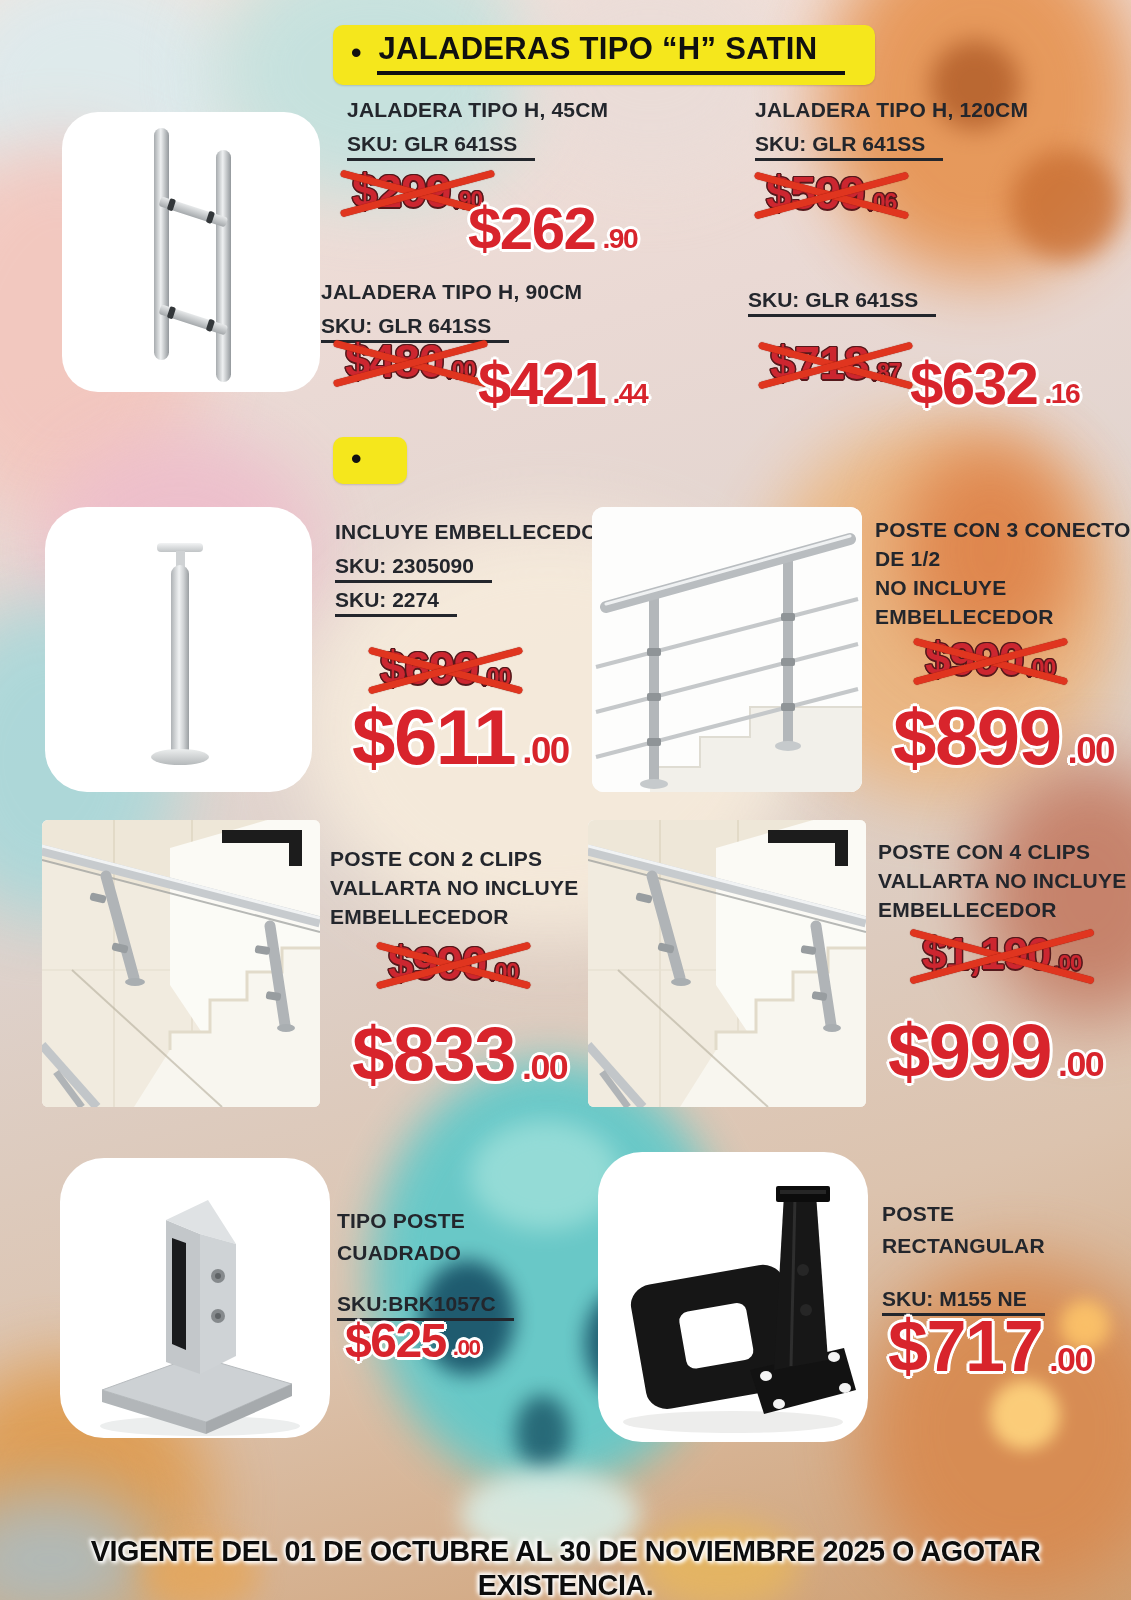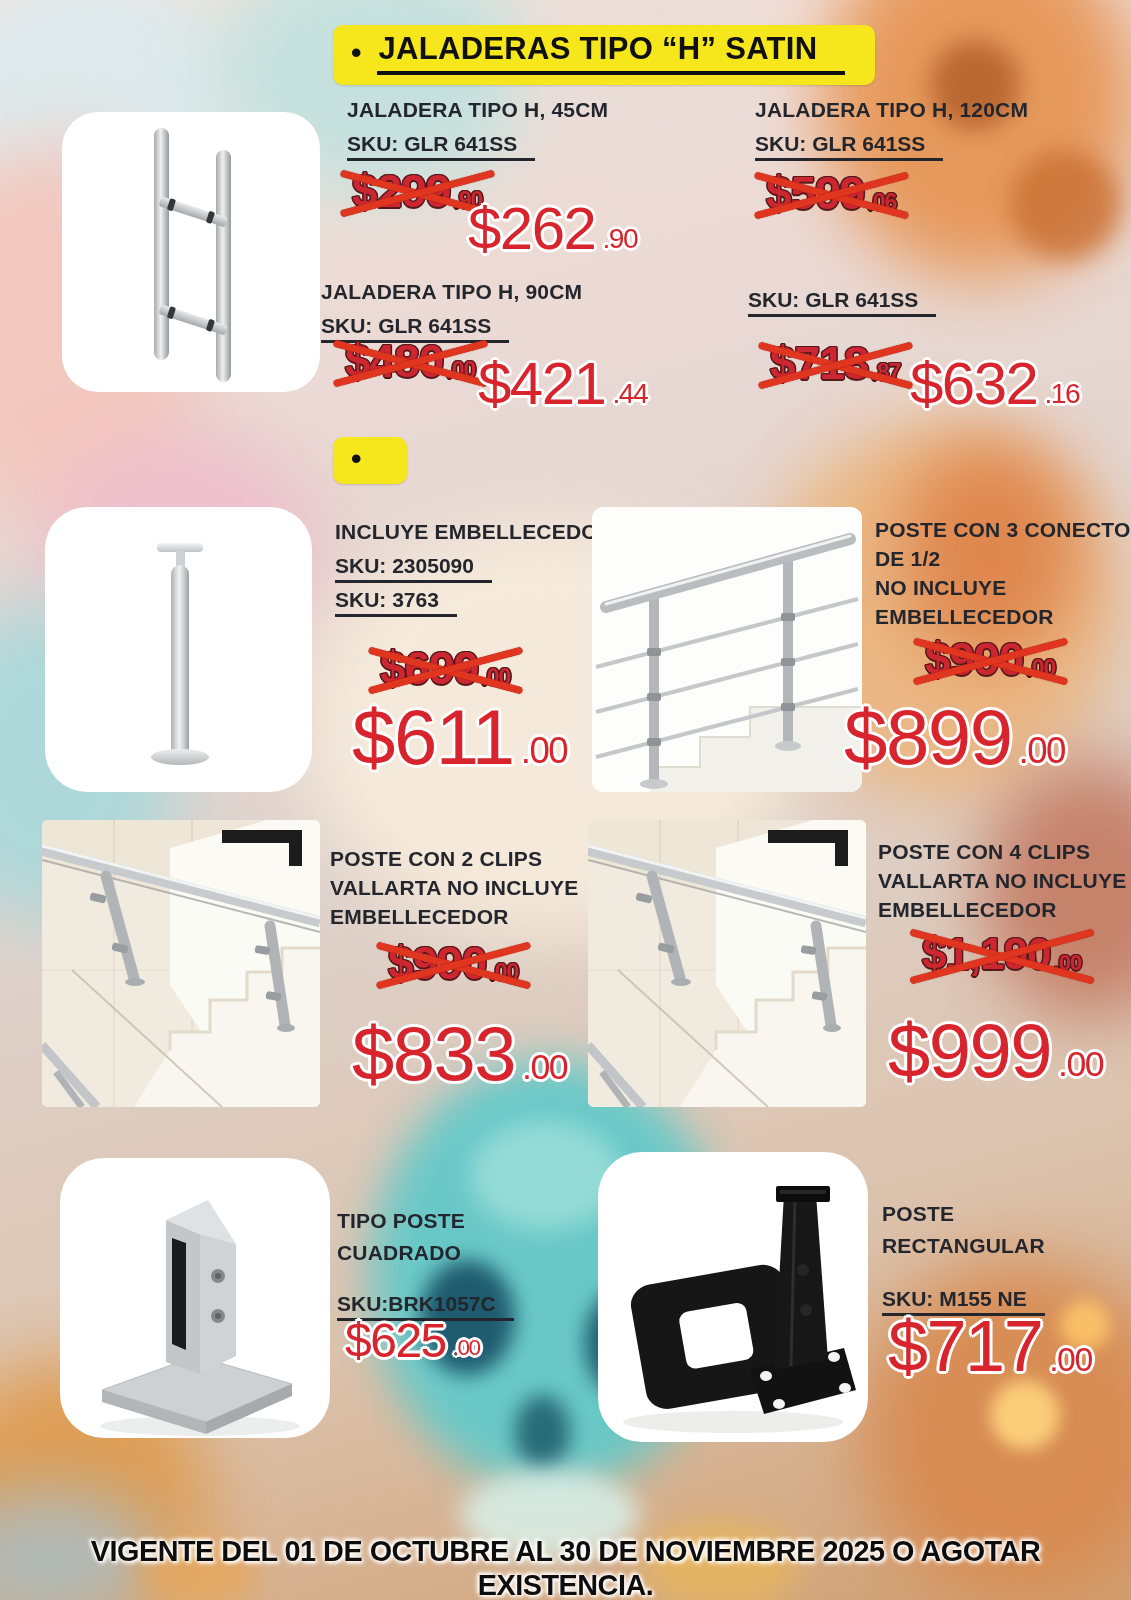--- a/index.html
+++ b/index.html
@@ -26,21 +26,21 @@
              color:#CC2630;letter-spacing:-1px;
              text-shadow:1.5px 0 0 #55191c,-1.5px 0 0 #55191c,0 1.5px 0 #55191c,0 -1.5px 0 #55191c,
                          1px 1px 0 #55191c,-1px 1px 0 #55191c,1px -1px 0 #55191c,-1px -1px 0 #55191c;}
   .old-price .pm{font-size:1em;}
   .old-price .pc{font-size:.5em;padding-bottom:2px;margin-left:3px;}
   .xmark{position:absolute;left:-10px;right:-10px;top:-4px;bottom:-4px;}
   .xmark::before,.xmark::after{content:"";position:absolute;left:-3%;width:106%;top:48%;height:7px;
              border-radius:4px;background:#E0351F;box-shadow:0 0 1px #8c1407;}
   .xmark::before{transform:rotate(15deg);}
   .xmark::after{transform:rotate(-15deg);}
-  .new-price{position:absolute;display:flex;align-items:flex-end;font-weight:400;line-height:.95;
+  .new-price{position:absolute;display:flex;align-items:flex-end;font-weight:700;line-height:.95;
              color:#D8242C;letter-spacing:-1.5px;
              text-shadow:3px 0 0 #fff,-3px 0 0 #fff,0 3px 0 #fff,0 -3px 0 #fff,
                          2px 2px 0 #fff,-2px 2px 0 #fff,2px -2px 0 #fff,-2px -2px 0 #fff;}
   .new-price .pc{font-size:.47em;padding-bottom:5px;margin-left:7px;}
   
   .card{position:absolute;background:#fff;overflow:hidden;}
   .card svg{display:block;}
   
   .tube{position:absolute;width:15px;border-radius:8px;
         background:linear-gradient(90deg,#a7abae 0%,#eef0f1 45%,#cdd0d2 65%,#93989c 100%);}
@@ -171,21 +171,21 @@
       <div class="p90-saddle" style="left:112px;top:36px"></div>
       <div class="p90-stem" style="left:131px;top:44px"></div>
       <div class="p90-tube" style="left:126px;top:58px"></div>
       <div class="p90-flange" style="left:106px;top:242px"></div>
     </div>
   </div>
 
   <div class="pblock" style="left:335px;top:518px">
     <div class="pname">INCLUYE EMBELLECEDOR</div>
     <div class="sku">SKU: 2305090</div>
-    <div class="sku" style="margin-top:5px">SKU: 3763</div>
+    <div class="sku" style="margin-top:5px">SKU: 2274</div>
   </div>
   <div class="old-price" style="left:380px;top:645px;font-size:46px">
     <span class="pm">$699</span>
       <span class="pc">.00</span>
     <span class="xmark"></span>
   </div>
   <div class="new-price" style="left:352px;top:700px;font-size:78px">
     <span class="pm">$611</span>
       <span class="pc">.00</span>
   </div>
@@ -219,21 +219,21 @@
     <div class="pname">POSTE CON 3 CONECTOR</div>
     <div class="pname">DE 1/2</div>
     <div class="pname">NO INCLUYE</div>
     <div class="pname">EMBELLECEDOR</div>
   </div>
   <div class="old-price" style="left:925px;top:636px;font-size:46px">
     <span class="pm">$990</span>
       <span class="pc">.00</span>
     <span class="xmark"></span>
   </div>
-  <div class="new-price" style="left:844px;top:700px;font-size:78px">
+  <div class="new-price" style="left:893px;top:700px;font-size:78px">
     <span class="pm">$899</span>
       <span class="pc">.00</span>
   </div>
 
   <div class="card" style="left:42px;top:820px;width:278px;height:287px;border-radius:6px">
     <svg viewBox="0 0 278 287" width="278" height="287">
       <rect width="278" height="287" fill="#eee7d8"></rect>
       <g stroke="#e2dac7" stroke-width="2">
         <line x1="72" y1="0" x2="72" y2="287"></line>
           <line x1="150" y1="0" x2="150" y2="287"></line>

